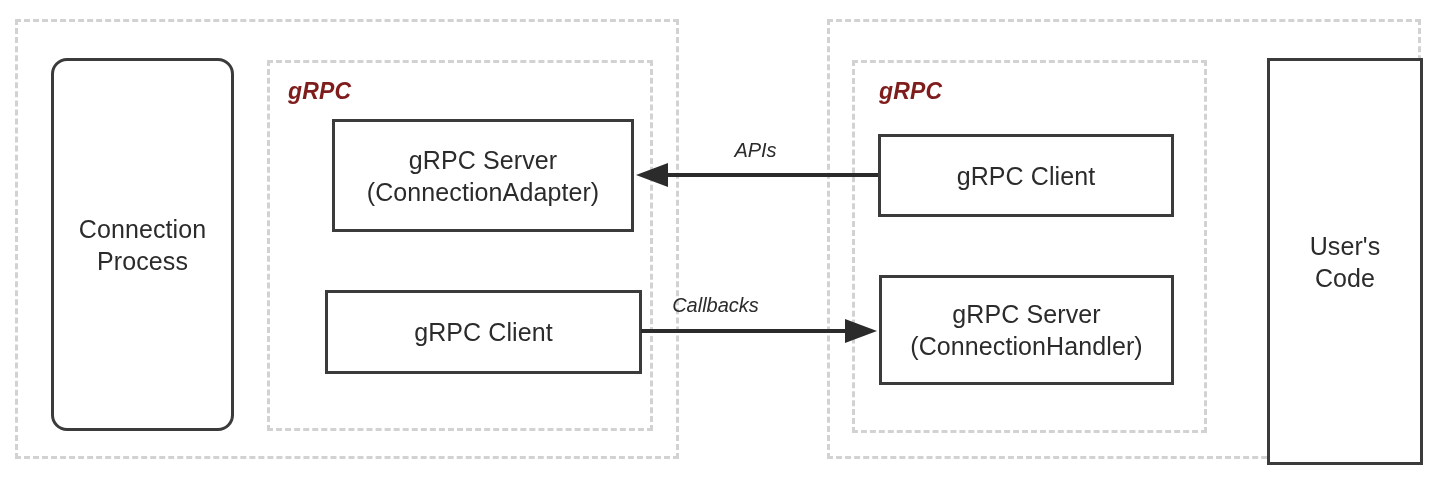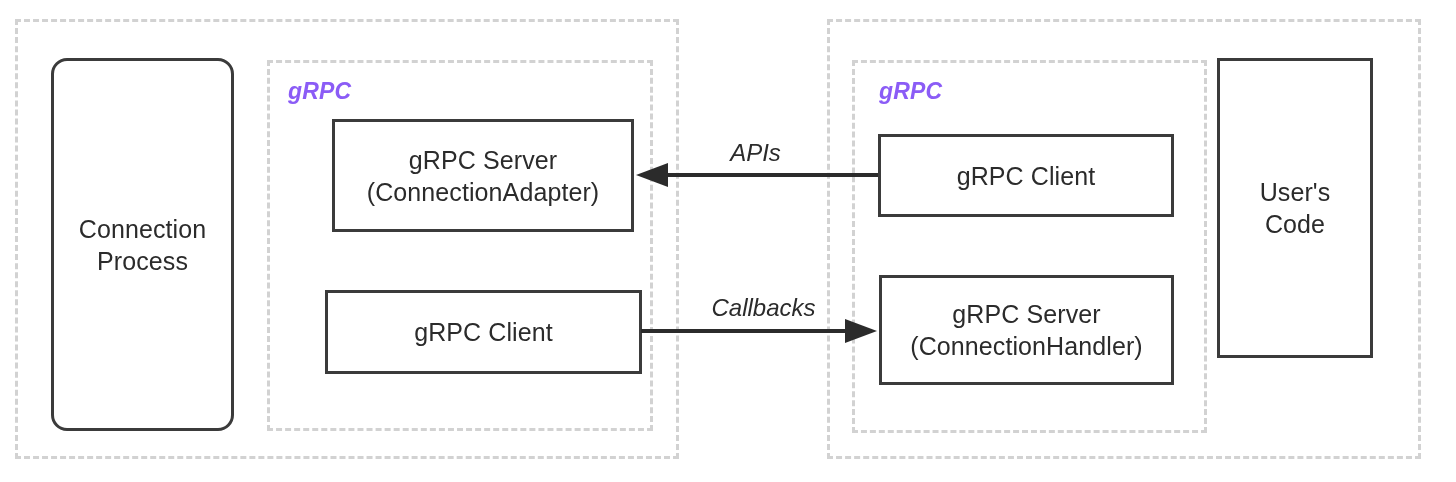--- a/index.html
+++ b/index.html
@@ -47,29 +47,29 @@
     white-space: pre-line;
     padding: 0 6px;
   }
 
   
   .group-caption {
     position: absolute;
     font-size: 23px;
     font-style: italic;
     font-weight: bold;
-    color: #8b5cf6;
+    color: #7f1d1d;
     letter-spacing: 0.2px;
     white-space: nowrap;
   }
 
   
   .edge-label {
     position: absolute;
-    font-size: 24px;
+    font-size: 20px;
     font-style: italic;
     color: #2b2b2b;
     white-space: nowrap;
     text-align: center;
   }
 
   
   #arrow-layer {
     position: absolute;
     left: 0;
@@ -112,35 +112,35 @@
 
   <div class="solid-box" style="left:878px; top:134px; width:296px; height:83px;">
     <span class="box-label">gRPC Client</span>
   </div>
 
   <div class="solid-box" style="left:879px; top:275px; width:295px; height:110px;">
     <span class="box-label">gRPC Server
 (ConnectionHandler)</span>
   </div>
 
-  <div class="solid-box" style="left:1217px; top:58px; width:156px; height:300px;">
+  <div class="solid-box" style="left:1267px; top:58px; width:156px; height:407px;">
     <span class="box-label">User's
 Code</span>
   </div>
 
   <svg id="arrow-layer" viewBox="0 0 1456 482">
 
     <g>
       <line x1="878" y1="175" x2="660" y2="175" stroke="#2b2b2b" stroke-width="4"></line>
       <polygon points="636,175 668,163 668,187" fill="#2b2b2b"></polygon>
     </g>
 
     <g>
       <line x1="641" y1="331" x2="853" y2="331" stroke="#2b2b2b" stroke-width="4"></line>
       <polygon points="877,331 845,319 845,343" fill="#2b2b2b"></polygon>
     </g>
   </svg>
 
   <div class="edge-label" style="left:688px; top:139px; width:135px;">APIs</div>
 
-  <div class="edge-label" style="left:696px; top:294px; width:135px;">Callbacks</div>
+  <div class="edge-label" style="left:648px; top:294px; width:135px;">Callbacks</div>
 
 </div>
 
 </body></html>

